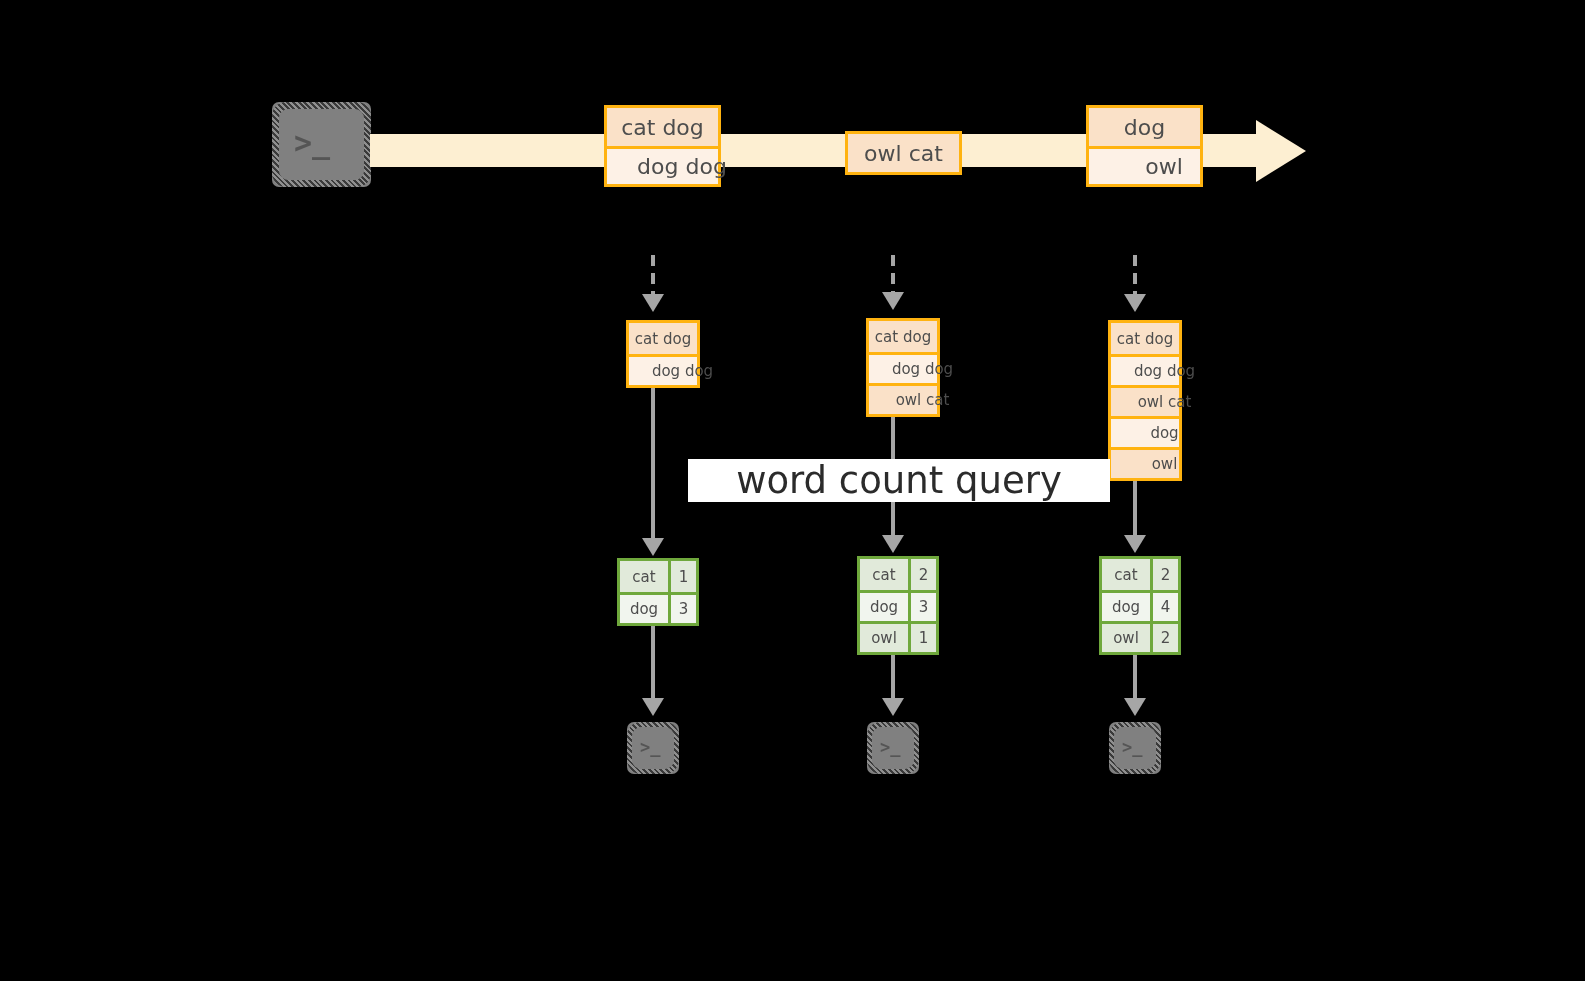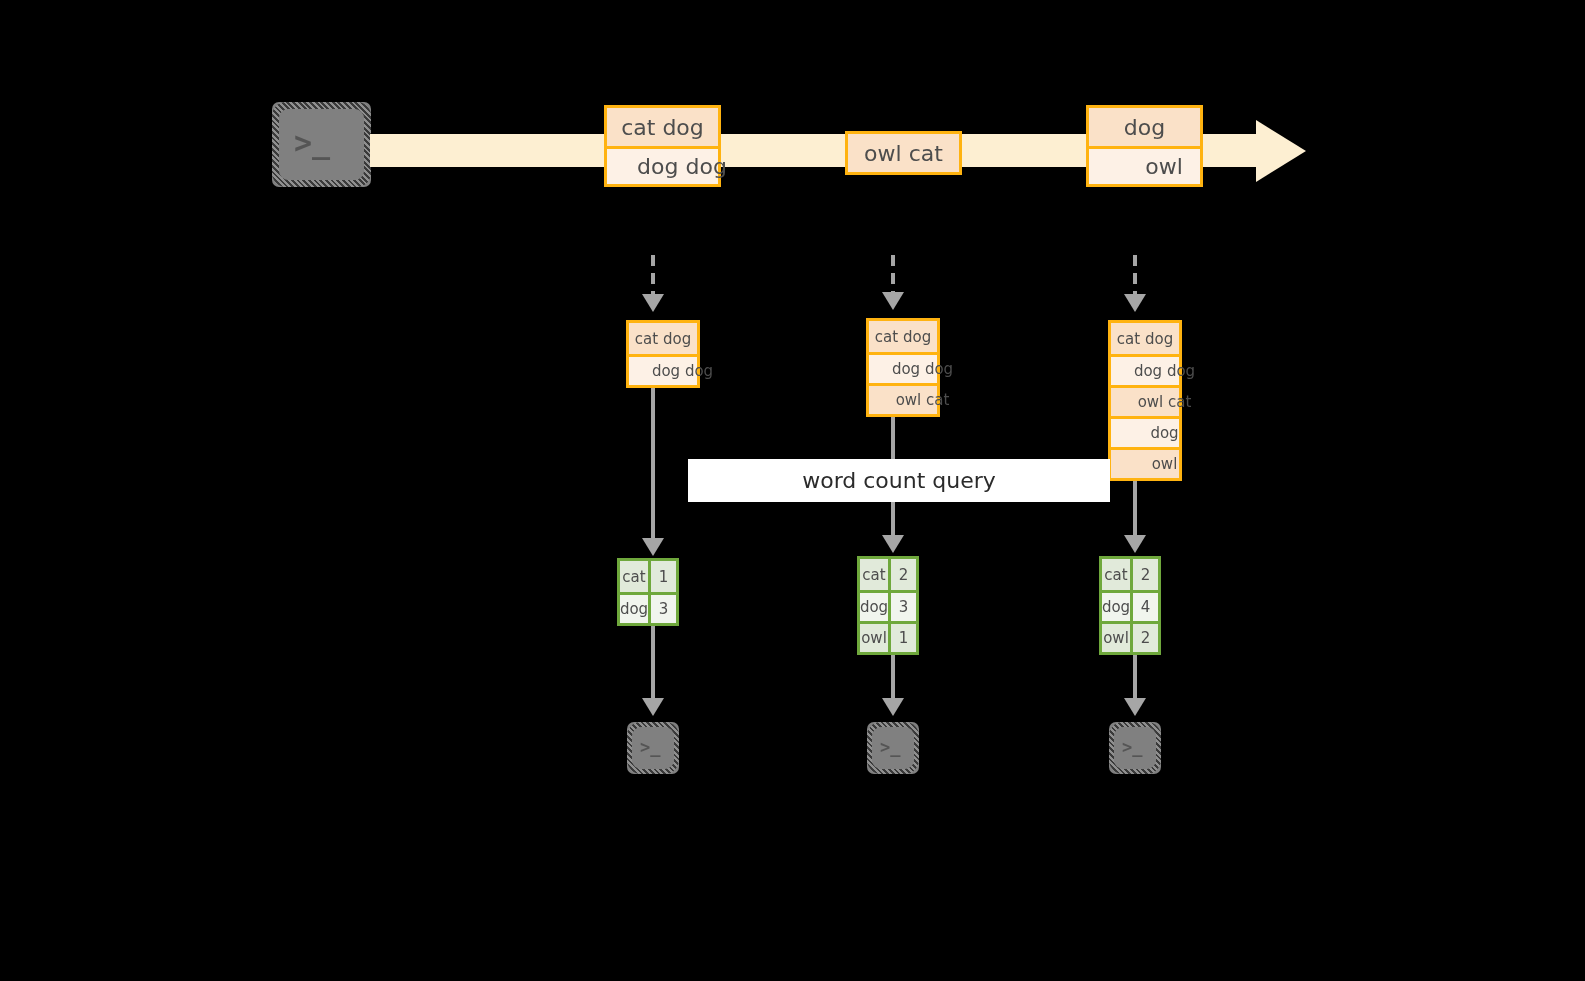--- a/index.html
+++ b/index.html
@@ -45,21 +45,21 @@
   .obox.small{width:74px;}
   .obox.small .orow{height:31px;font-size:15px;}
 
   
   .gbox{position:absolute;box-sizing:border-box;border:3px solid #6fa83c;
         z-index:5;}
   .grow{display:flex;box-sizing:border-box;height:31px;}
   .grow + .grow{border-top:3px solid #6fa83c;}
   .gcell{box-sizing:border-box;display:flex;align-items:center;
          justify-content:center;color:#4d4d4d;font-size:15px;white-space:nowrap;}
-  .gcell.word{width:28px;}
+  .gcell.word{width:48px;}
   .gcell.count{width:28px;border-left:3px solid #6fa83c;}
   .grow.dark .gcell{background:#e1eada;}
   .grow.light .gcell{background:#f1f5ee;}
 
   
   .line{position:absolute;background:#a6a6a6;width:4px;}
   .line.dash{background:none;
       background-image:linear-gradient(#a6a6a6 60%,rgba(0,0,0,0) 0%);
       background-size:4px 18px;background-repeat:repeat-y;}
   .ahead{position:absolute;width:0;height:0;
@@ -198,17 +198,17 @@
 
   <div class="line" style="left:1133px;top:652px;height:49px;"></div>
   <div class="ahead" style="left:1124px;top:698px;"></div>
 
   <div class="term" style="left:1102px;top:715px;width:66px;height:66px;">
     <div class="term-hatch"></div>
     <div class="term-inner" style="left:5px;top:5px;right:5px;bottom:5px;"></div>
     <div class="term-glyph" style="left:13px;top:17px;font-size:17px;">&gt;_</div>
   </div>
 
-  <div class="banner" style="left:688px;top:459px;width:422px;height:43px;font-size:22px;">
+  <div class="banner" style="left:688px;top:459px;width:422px;height:43px;font-size:37px;">
     <span>word count query</span>
   </div>
 
 </div>
 
 </body></html>

